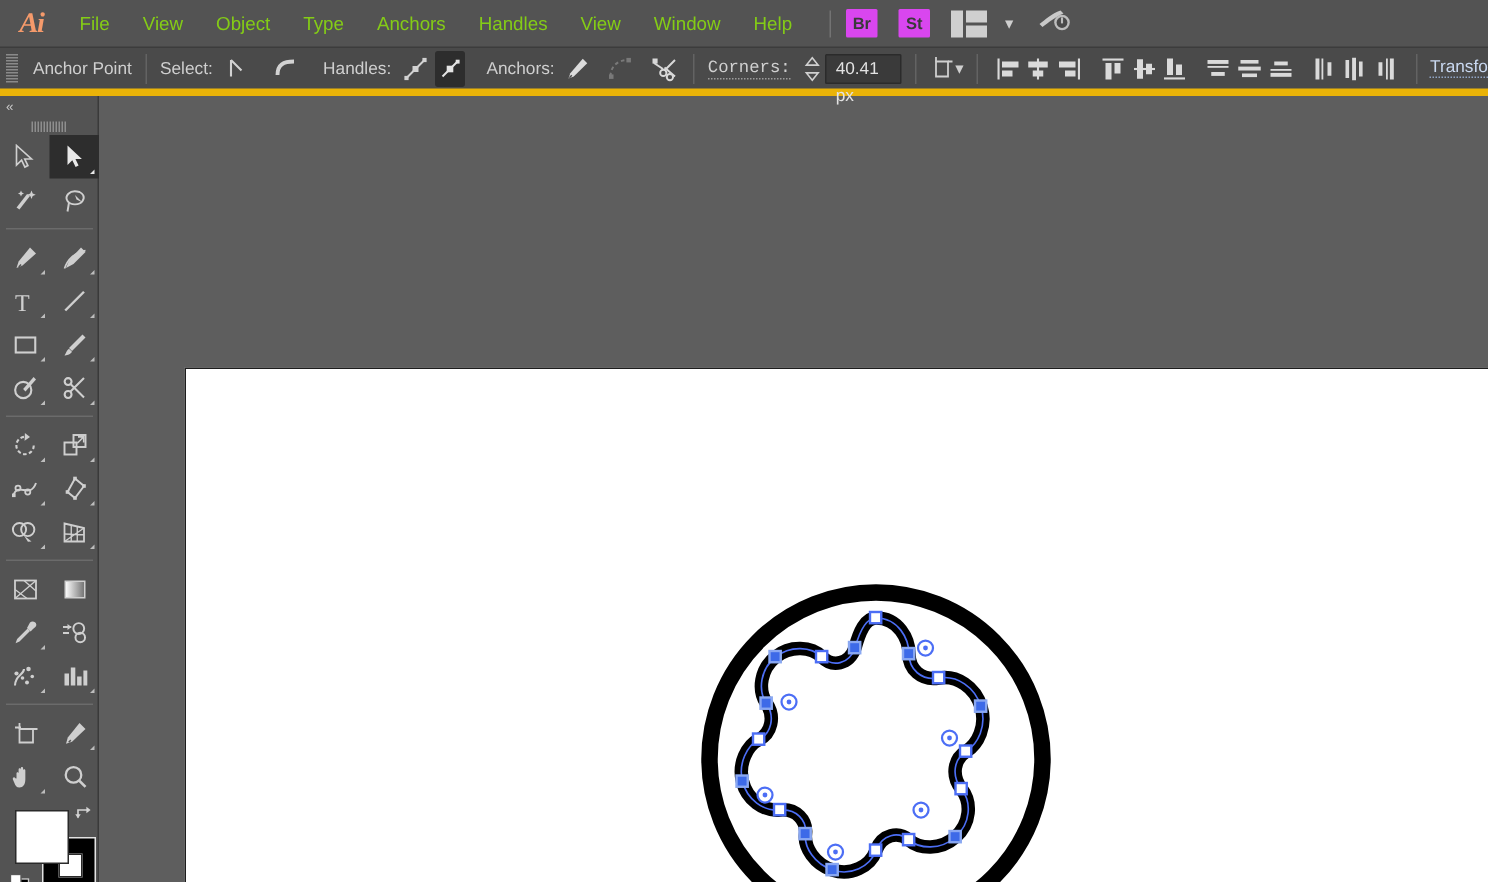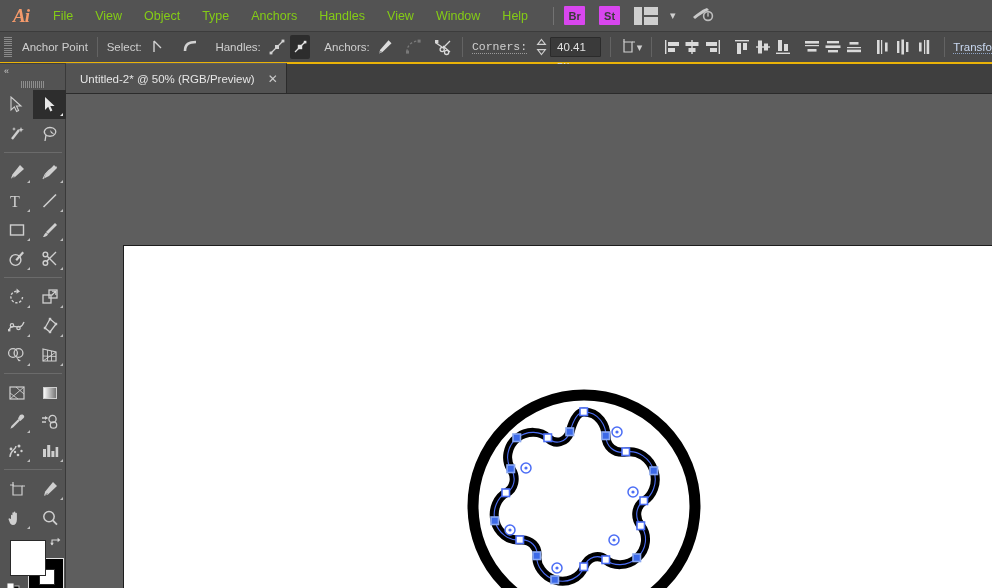--- a/index.html
+++ b/index.html
@@ -43,21 +43,21 @@
   .arr-r span:first-child { margin-bottom:2px; }
   .chev {
     color:#cfcfcf; font-size:11px; margin-left:8px; cursor:pointer;
   }
   .rocket { margin-left:16px; cursor:pointer; }
 
   
   .controlbar {
     position:absolute; left:0; top:32px; width:992px; height:32px;
     background:#4a4a4a; display:flex; align-items:center;
-    border-bottom:2px solid #eab308;
+    border-bottom:5px solid #eab308;
   }
   .grip {
     width:10px; height:20px; margin:0 6px 0 4px;
     display:flex; flex-direction:column; justify-content:space-between;
   }
   .grip i { display:block; height:1px; background:#8a8a8a; }
   .cb-label {
     color:#cfcfcf; font-size:11.5px; white-space:nowrap;
   }
   .cb-label.link { color:#cfcfcf; border-bottom:1px dotted #9b9b9b; cursor:pointer;font-family:Liberation Mono, monospace; }
@@ -368,27 +368,20 @@
       <svg width="18" height="18" viewBox="0 0 18 18">
           <rect x="4" y="4.5" width="2.6" height="9" fill="#dadada"></rect>
           <rect x="9" y="2" width="1.2" height="14" fill="#dadada"></rect>
           <rect x="11.6" y="2" width="2.6" height="14" fill="#dadada"></rect>
         </svg>
     </div>
     <div class="cb-sep"></div>
     <div class="transform-link">Transfo</div>
   </div>
 
-  <div class="tabbar">
-    <div class="tab-gutter"></div>
-    <div class="doctab">
-      <span class="doctab-title">Untitled-2* @ 50% (RGB/Preview)</span>
-      <span class="tab-close">✕</span>
-    </div>
-  </div>
 
   <div class="canvas-area">
     <div class="artboard">
       <div class="artwork">
         <svg width="260" height="260" viewBox="0 0 260 260">
 
           <circle cx="130" cy="130" r="111" fill="none" stroke="#000000" stroke-width="11"></circle>
 
           <path d="M130 36
                    C145 36 152 50 152 60 C152 70 160 78 172 76

